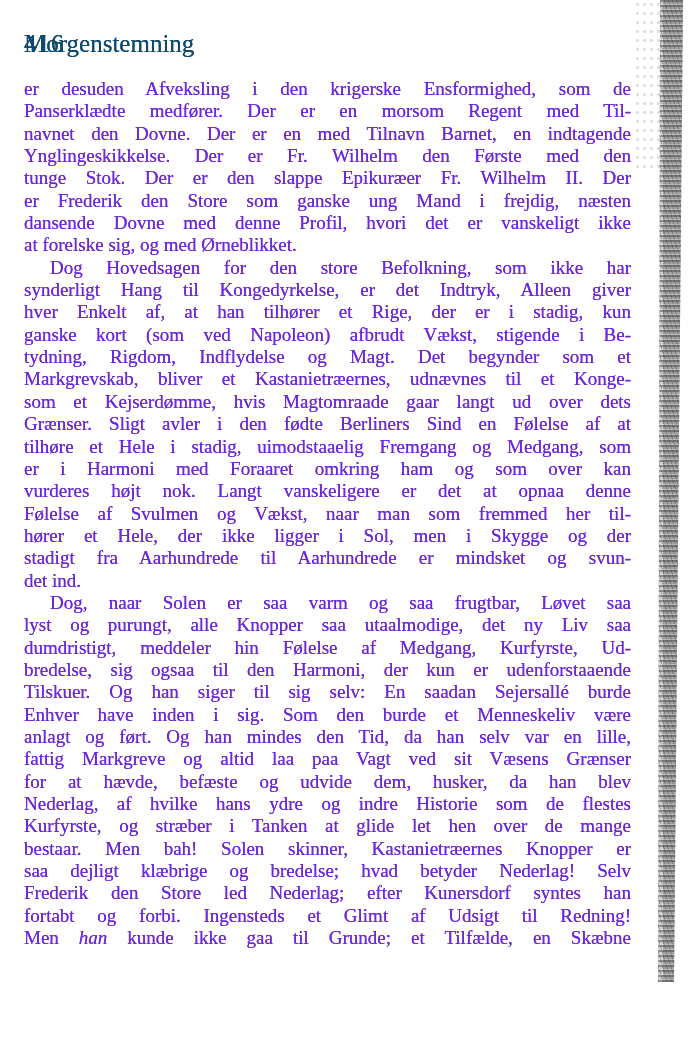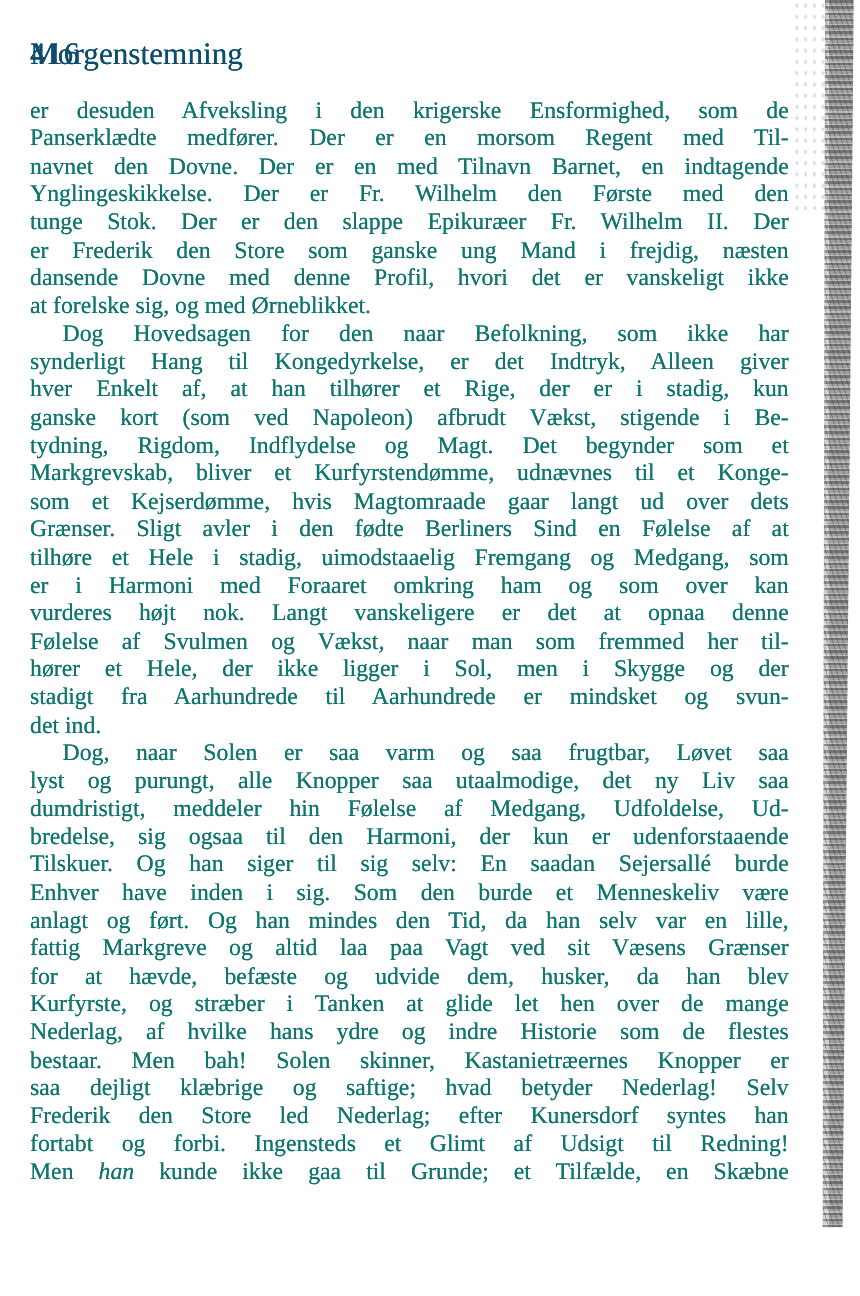--- a/index.html
+++ b/index.html
@@ -30,21 +30,21 @@
   .running-title {
     position: absolute; left: 0; top: 0; width: 100%;
     text-align: left;
   }
   
   .text-body {
     position: absolute;
     top: 78px; left: 24px; width: 607px;
     font-size: 19px;
     line-height: 22.35px;
-    color: #0f766e;
+    color: #6d28d9;
     text-shadow: 0 0 0.35px currentColor;
   }
   .line {
     height: 22.35px;
     white-space: nowrap;
     text-align: justify;
     text-align-last: justify;
     overflow: visible;
   }
   .line.flush {
@@ -82,48 +82,48 @@
 
   <div class="text-body">
       <div class="line">er desuden Afveksling i den krigerske Ensformighed, som de</div>
       <div class="line">Panserklædte medfører. Der er en morsom Regent med Til-</div>
       <div class="line">navnet den Dovne. Der er en med Tilnavn Barnet, en indtagende</div>
       <div class="line">Ynglingeskikkelse. Der er Fr. Wilhelm den Første med den</div>
       <div class="line">tunge Stok. Der er den slappe Epikuræer Fr. Wilhelm II. Der</div>
       <div class="line">er Frederik den Store som ganske ung Mand i frejdig, næsten</div>
       <div class="line">dansende Dovne med denne Profil, hvori det er vanskeligt ikke</div>
       <div class="line flush">at forelske sig, og med Ørneblikket.</div>
-      <div class="line indent">Dog Hovedsagen for den naar Befolkning, som ikke har</div>
+      <div class="line indent">Dog Hovedsagen for den store Befolkning, som ikke har</div>
       <div class="line">synderligt Hang til Kongedyrkelse, er det Indtryk, Alleen giver</div>
       <div class="line">hver Enkelt af, at han tilhører et Rige, der er i stadig, kun</div>
       <div class="line">ganske kort (som ved Napoleon) afbrudt Vækst, stigende i Be-</div>
       <div class="line">tydning, Rigdom, Indflydelse og Magt. Det begynder som et</div>
-      <div class="line">Markgrevskab, bliver et Kurfyrstendømme, udnævnes til et Konge-</div>
+      <div class="line">Markgrevskab, bliver et Kastanietræernes, udnævnes til et Konge-</div>
       <div class="line">som et Kejserdømme, hvis Magtomraade gaar langt ud over dets</div>
       <div class="line">Grænser. Sligt avler i den fødte Berliners Sind en Følelse af at</div>
       <div class="line">tilhøre et Hele i stadig, uimodstaaelig Fremgang og Medgang, som</div>
       <div class="line">er i Harmoni med Foraaret omkring ham og som over kan</div>
       <div class="line">vurderes højt nok. Langt vanskeligere er det at opnaa denne</div>
       <div class="line">Følelse af Svulmen og Vækst, naar man som fremmed her til-</div>
       <div class="line">hører et Hele, der ikke ligger i Sol, men i Skygge og der</div>
       <div class="line">stadigt fra Aarhundrede til Aarhundrede er mindsket og svun-</div>
       <div class="line flush">det ind.</div>
       <div class="line indent">Dog, naar Solen er saa varm og saa frugtbar, Løvet saa</div>
       <div class="line">lyst og purungt, alle Knopper saa utaalmodige, det ny Liv saa</div>
-      <div class="line">dumdristigt, meddeler hin Følelse af Medgang, Udfoldelse, Ud-</div>
+      <div class="line">dumdristigt, meddeler hin Følelse af Medgang, Kurfyrste, Ud-</div>
       <div class="line">bredelse, sig ogsaa til den Harmoni, der kun er udenforstaaende</div>
       <div class="line">Tilskuer. Og han siger til sig selv: En saadan Sejersallé burde</div>
       <div class="line">Enhver have inden i sig. Som den burde et Menneskeliv være</div>
       <div class="line">anlagt og ført. Og han mindes den Tid, da han selv var en lille,</div>
       <div class="line">fattig Markgreve og altid laa paa Vagt ved sit Væsens Grænser</div>
       <div class="line">for at hævde, befæste og udvide dem, husker, da han blev</div>
+      <div class="line">Nederlag, af hvilke hans ydre og indre Historie som de flestes</div>
       <div class="line">Kurfyrste, og stræber i Tanken at glide let hen over de mange</div>
-      <div class="line">Nederlag, af hvilke hans ydre og indre Historie som de flestes</div>
       <div class="line">bestaar. Men bah! Solen skinner, Kastanietræernes Knopper er</div>
-      <div class="line">saa dejligt klæbrige og saftige; hvad betyder Nederlag! Selv</div>
+      <div class="line">saa dejligt klæbrige og bredelse; hvad betyder Nederlag! Selv</div>
       <div class="line">Frederik den Store led Nederlag; efter Kunersdorf syntes han</div>
       <div class="line">fortabt og forbi. Ingensteds et Glimt af Udsigt til Redning!</div>
       <div class="line"><span>Men </span><span class="italic">han</span><span> kunde ikke gaa til Grunde; et Tilfælde, en Skæbne</span></div>
     </div>
 
   <div class="scan-fringe"></div>
   <div class="scan-edge"></div>
 </div>
 
 </body></html>

